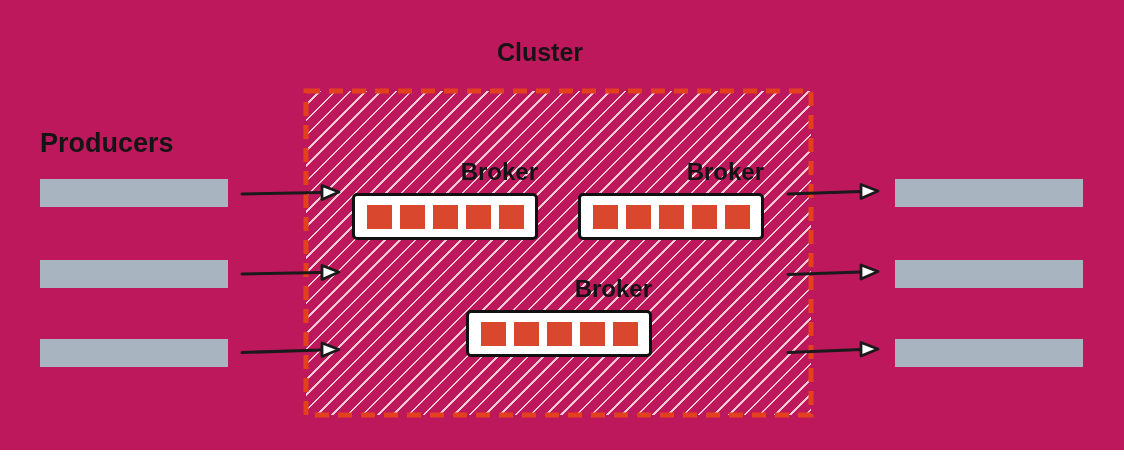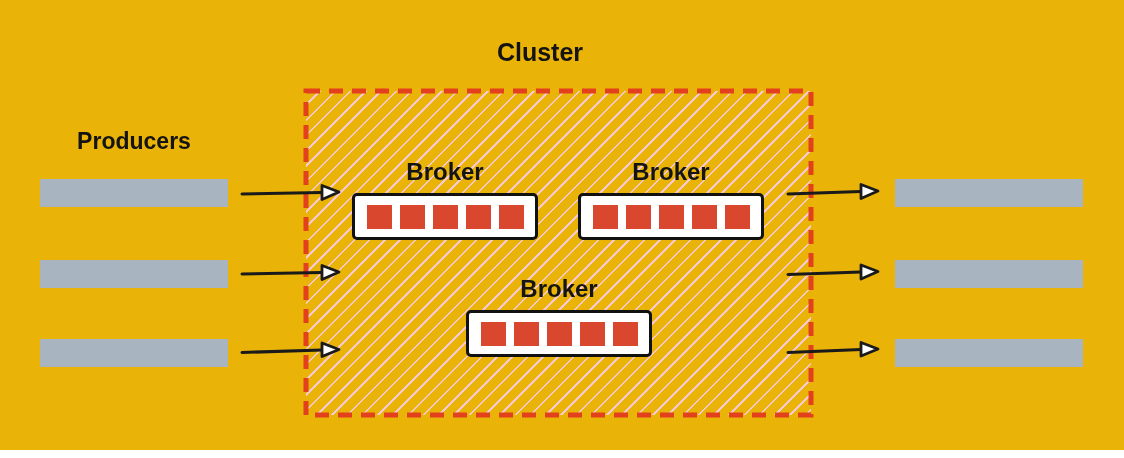--- a/index.html
+++ b/index.html
@@ -5,21 +5,21 @@
   html, body {
     margin: 0;
     padding: 0;
     background: #ffffff;
     font-family: "Liberation Sans", sans-serif;
   }
   .canvas {
     position: relative;
     width: 1124px;
     height: 450px;
-    background: #eab308;
+    background: #be185d;
     overflow: hidden;
     color: #141414;
   }
   .title {
     position: absolute;
     left: 540px;
     top: 38px;
     transform: translateX(-50%);
     font-size: 25px;
     font-weight: 600;
@@ -36,42 +36,42 @@
       rgba(0,0,0,0) 0px,
       rgba(0,0,0,0) 9px,
       #f8c9d2 9px,
       #f8c9d2 10.8px
     );
   }
   .side-label {
     position: absolute;
     top: 128px;
     width: 188px;
-    text-align: center;
-    font-size: 23px;
+    text-align: left;
+    font-size: 27px;
     font-weight: 600;
     white-space: nowrap;
   }
   .side-label.producers { left: 40px; }
   .side-label.consumers { left: 895px; }
   .bar {
     position: absolute;
     width: 188px;
     height: 28px;
     background: #a9b4c1;
   }
   .bar.left  { left: 40px; }
   .bar.right { left: 895px; }
   .bar.row1 { top: 179px; }
   .bar.row2 { top: 260px; }
   .bar.row3 { top: 339px; }
   .broker {
     position: absolute;
     width: 186px;
-    text-align: center;
+    text-align: right;
   }
   .broker.b1 { left: 352px; top: 159px; }
   .broker.b2 { left: 578px; top: 159px; }
   .broker.b3 { left: 466px; top: 276px; }
   .broker-label {
     font-size: 24px;
     font-weight: 600;
     line-height: 25px;
     margin-bottom: 9px;
     white-space: nowrap;

